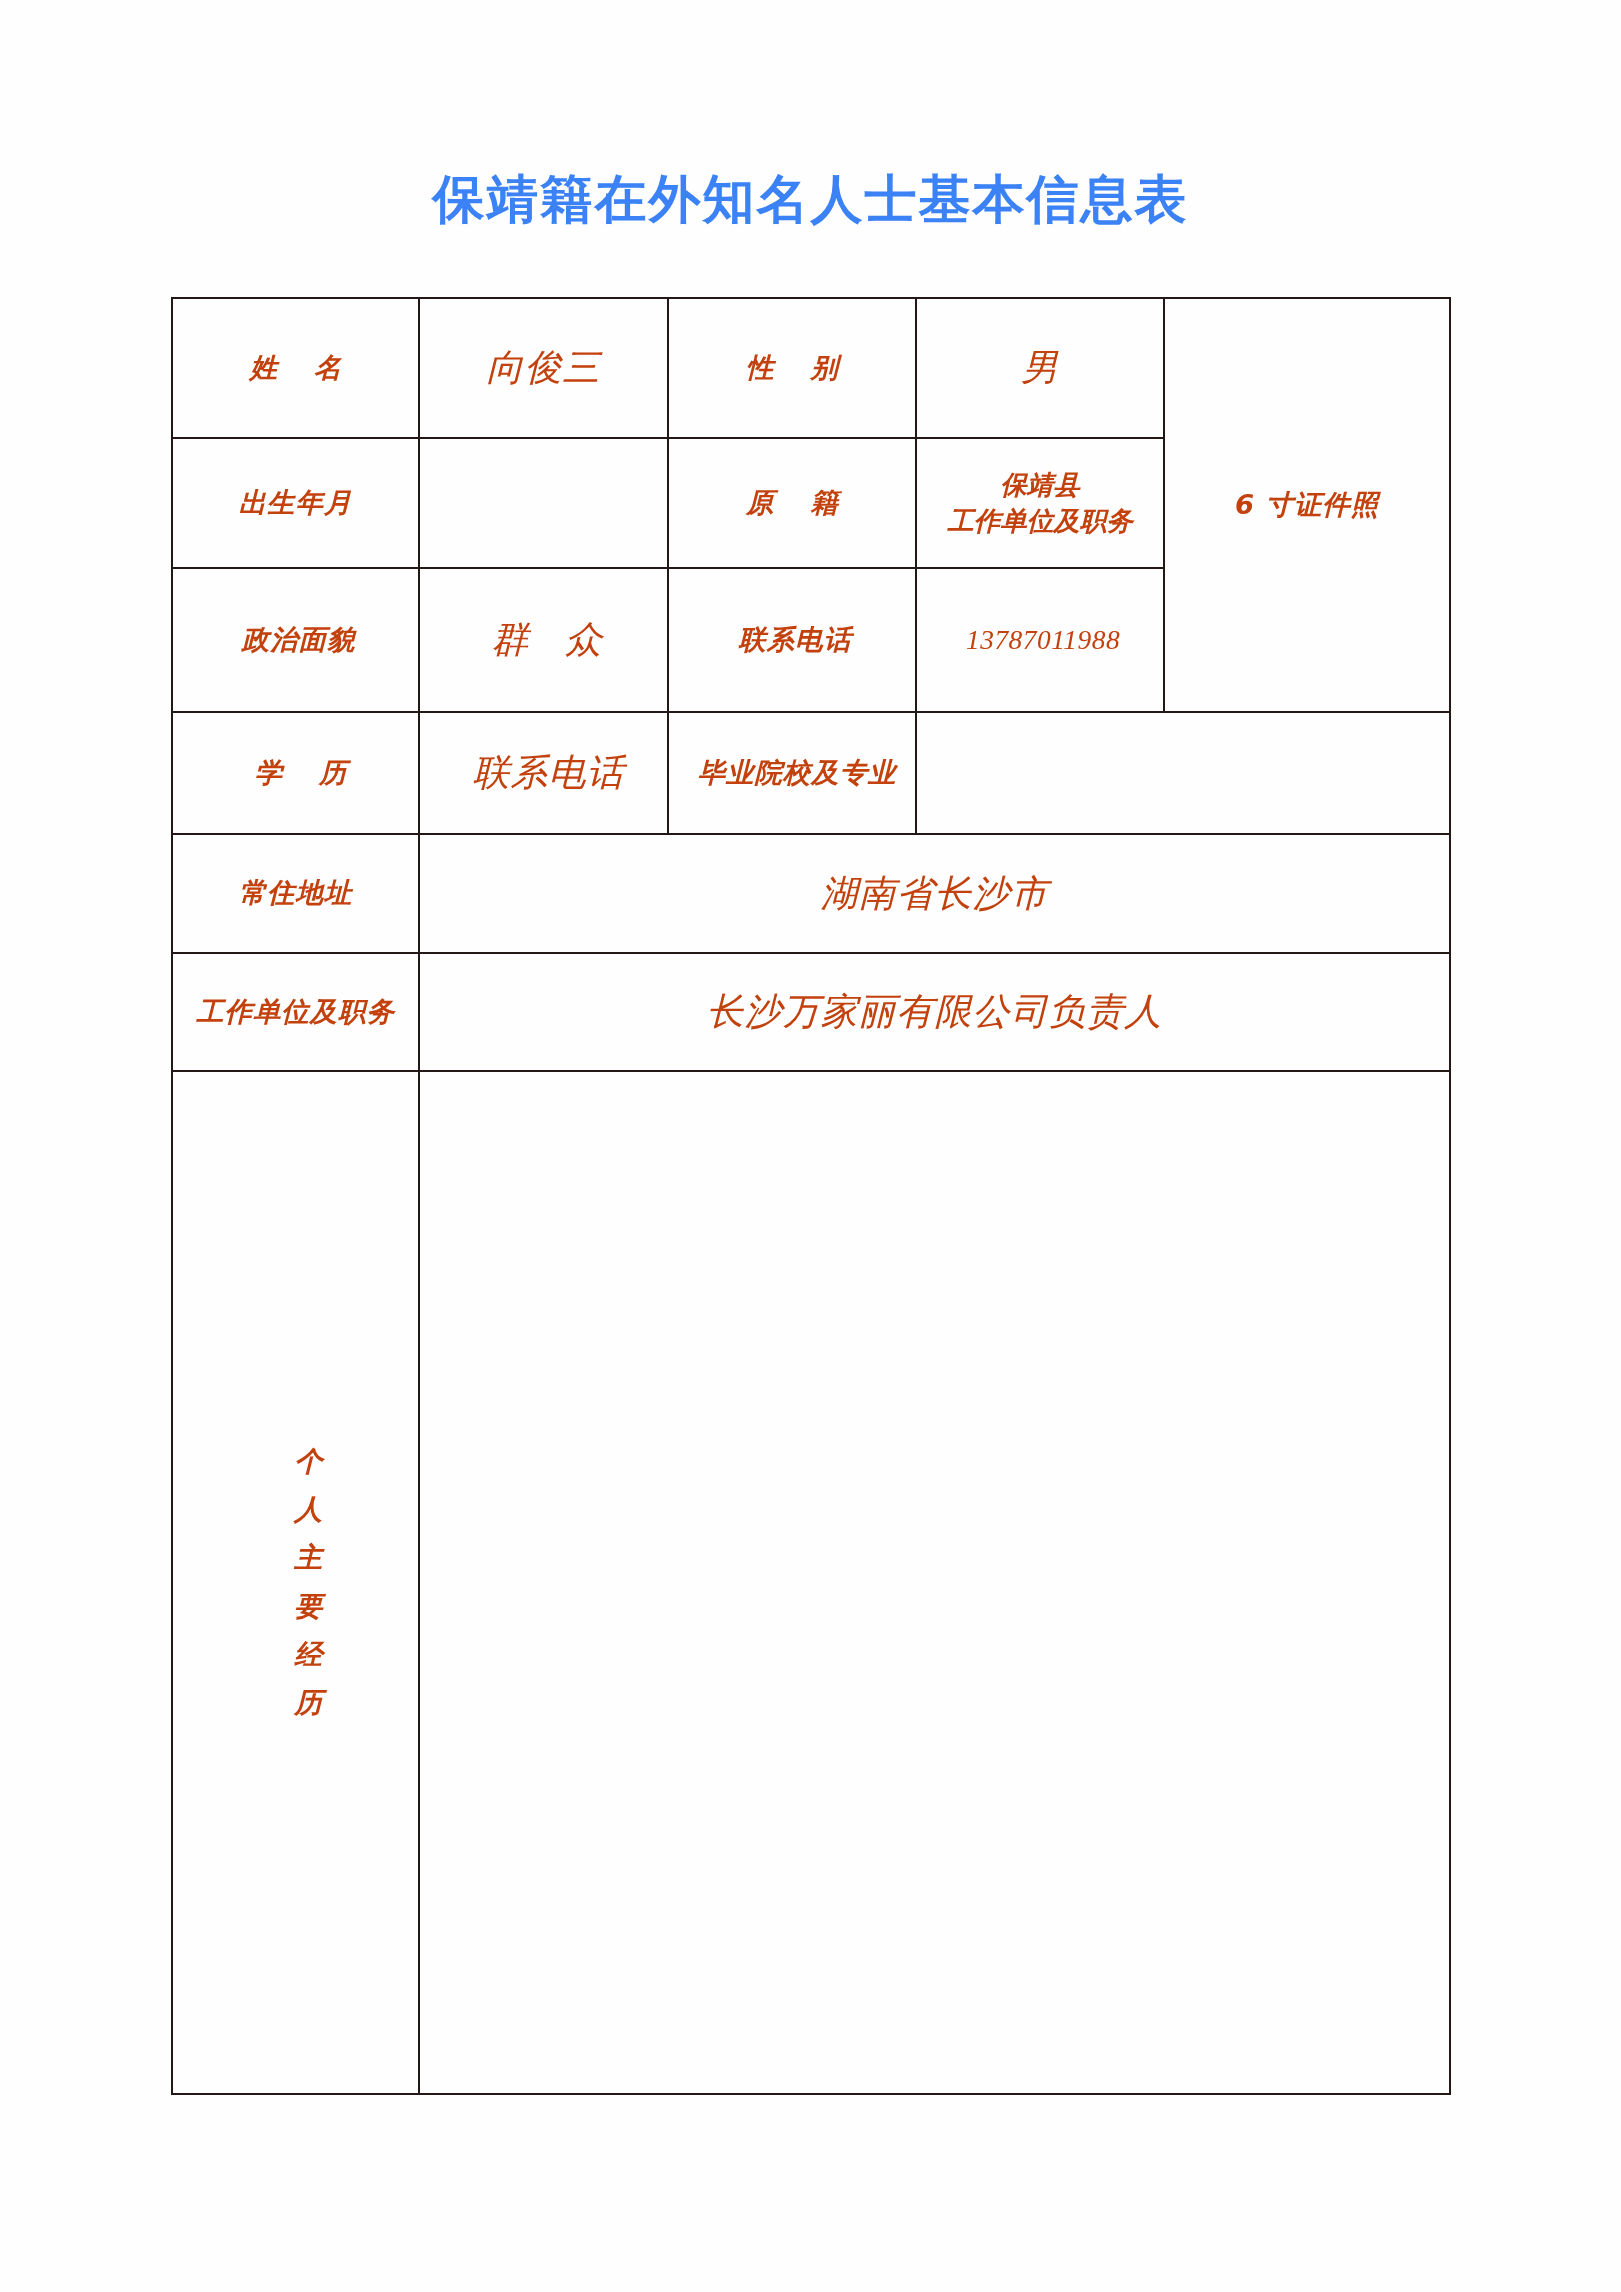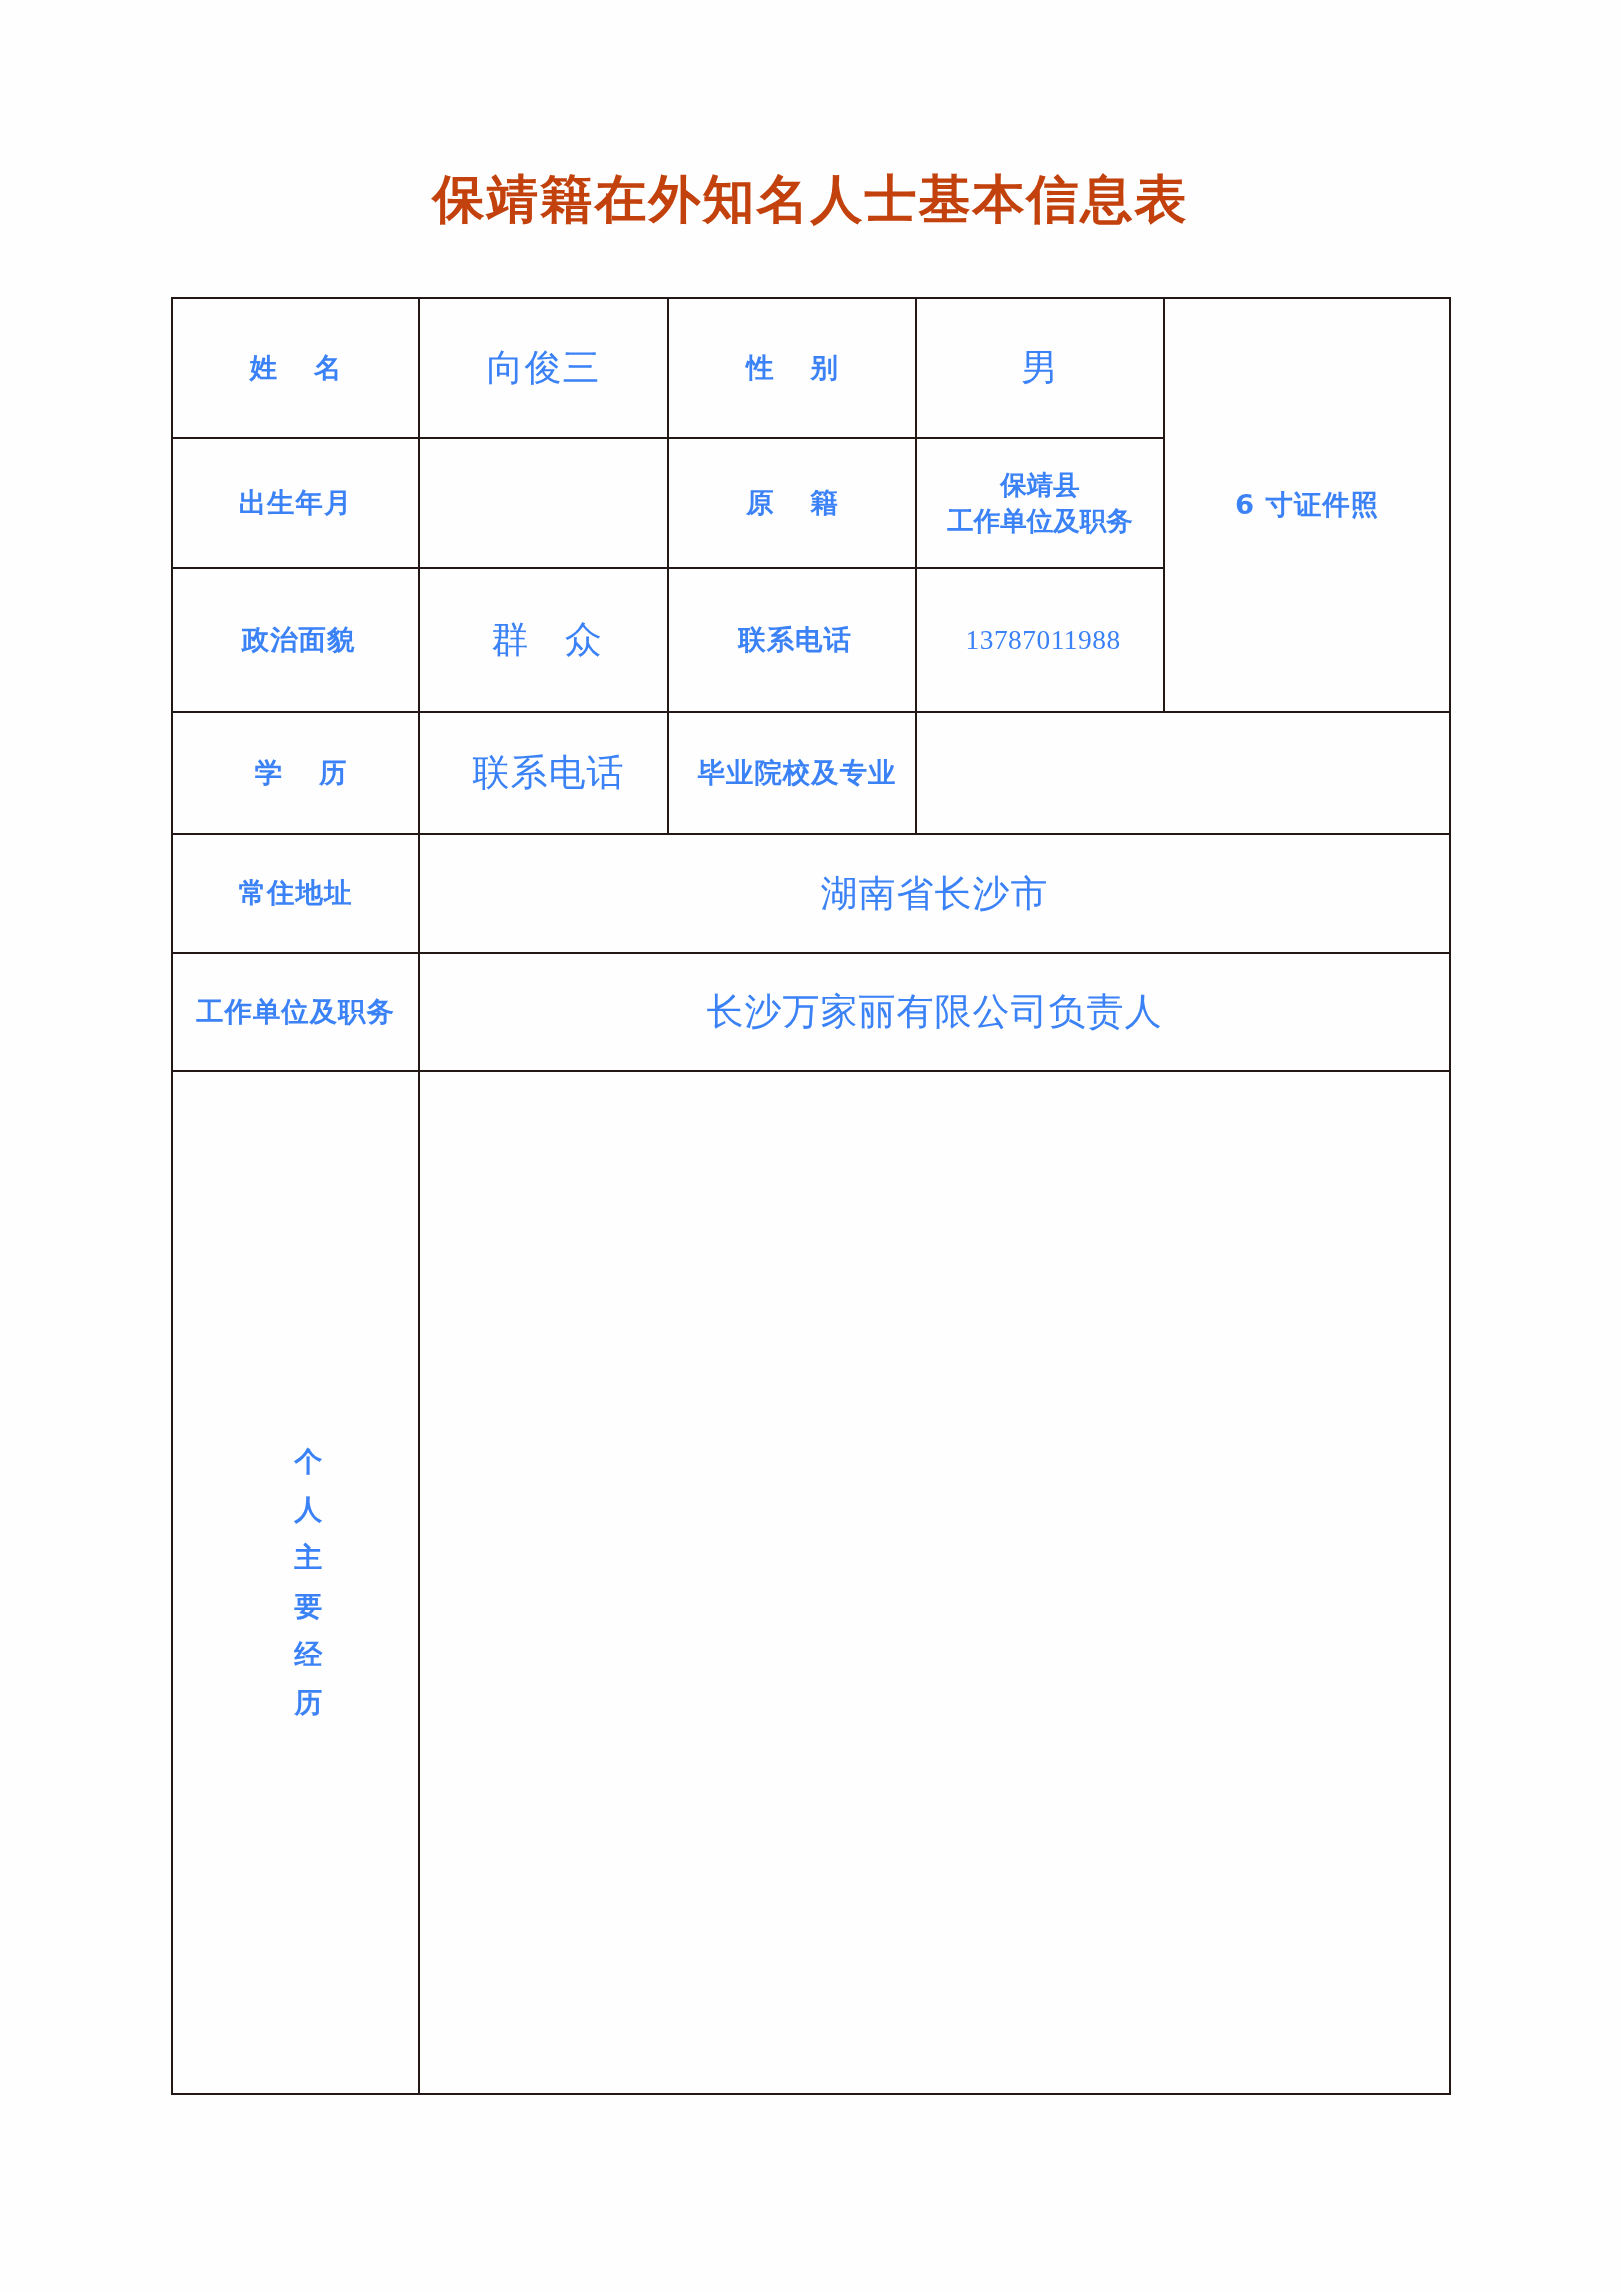--- a/index.html
+++ b/index.html
@@ -26,40 +26,41 @@
   .doc-title {
     position: absolute;
     left: 0;
     top: 165px;
     width: 1621px;
     text-align: center;
     font-family: "DejaVu Sans", "Liberation Sans", sans-serif;
     font-weight: 700;
     font-size: 52px;
     letter-spacing: 2px;
-    color: #c2410c;
+    color: #3b82f6;
     white-space: nowrap;
   }
 
   
   .info-table {
     position: absolute;
     left: 171px;
     top: 297px;
     width: 1278px;
     border-collapse: collapse;
     table-layout: fixed;
   }
   .info-table td {
     border: 2.9px solid #231815;
     padding: 0 5.9px;
     text-align: center;
     vertical-align: middle;
-    color: #3b82f6;
+    color: #c2410c;
     line-height: 1.35;
+    font-style: italic;
   }
 
   
   .c1 { width: 247px; }
   .c2 { width: 249px; }
   .c3 { width: 248px; }
   .c4 { width: 248px; }
   .c5 { width: 286px; }
 
   

